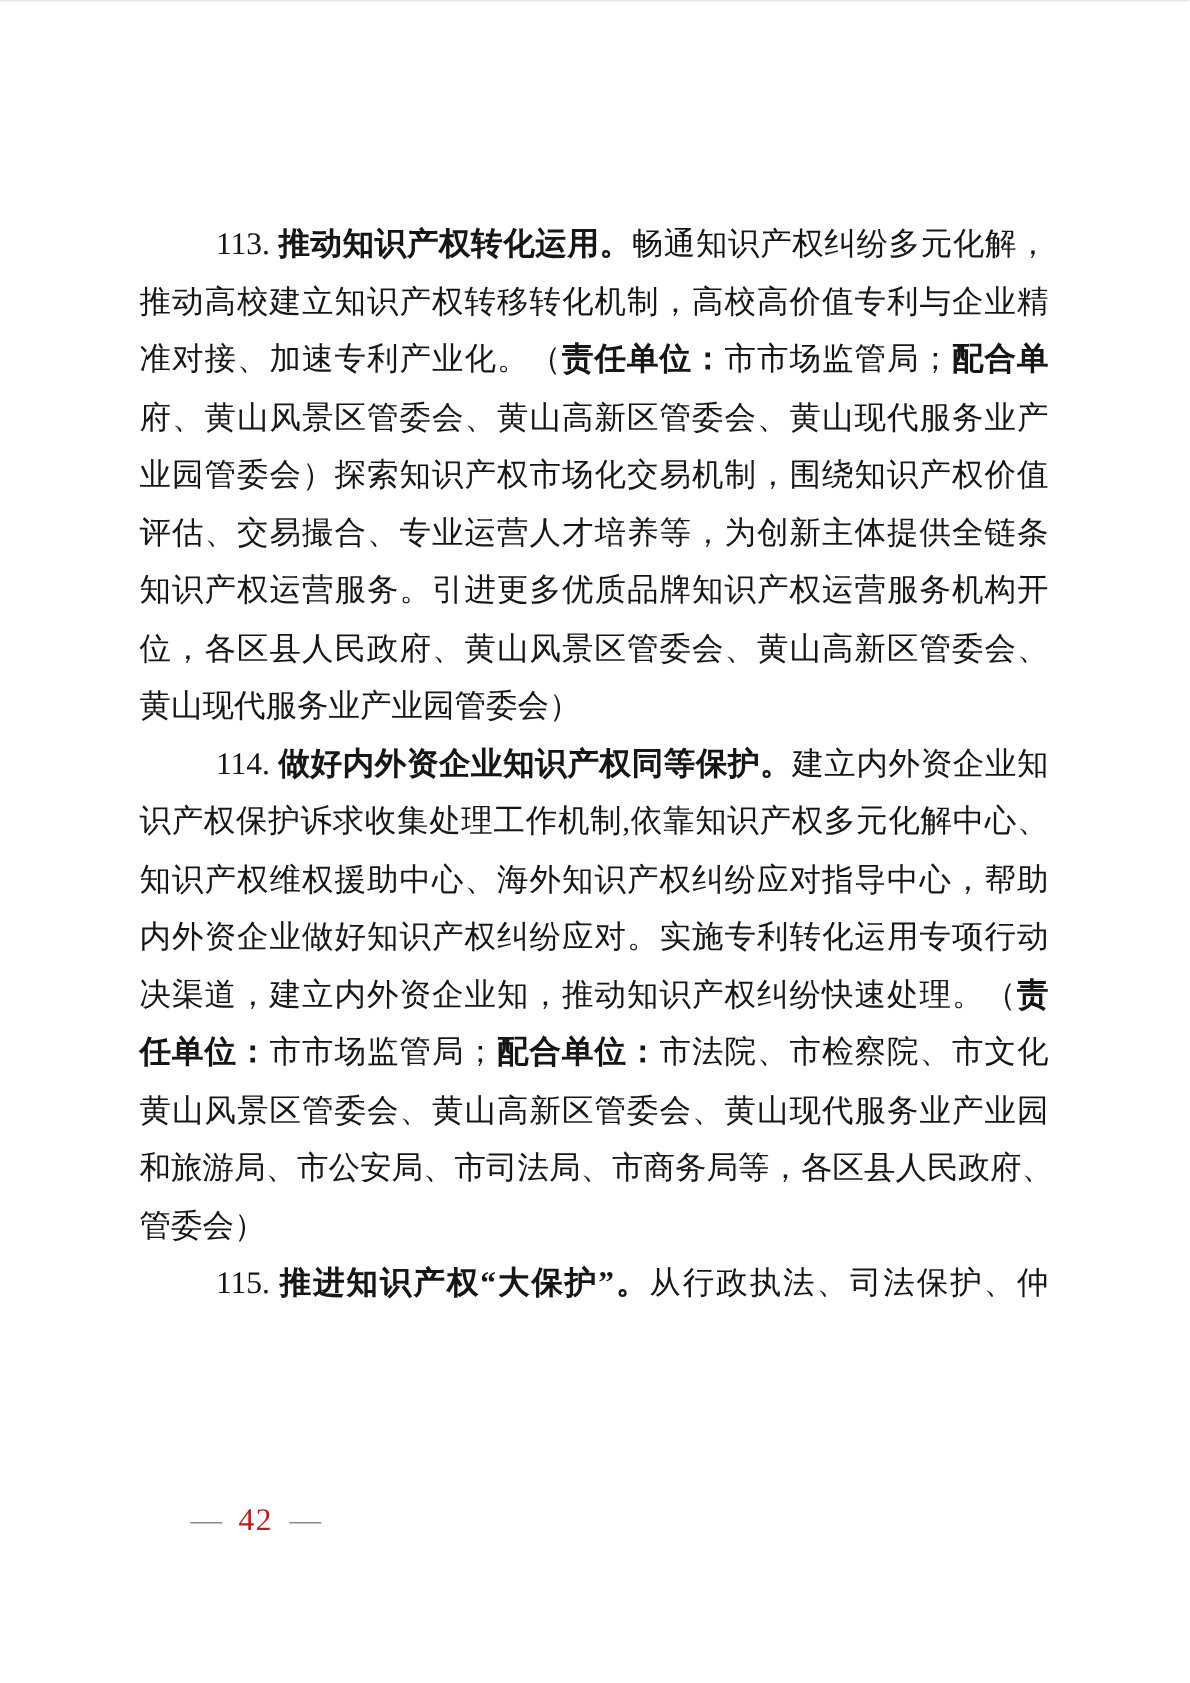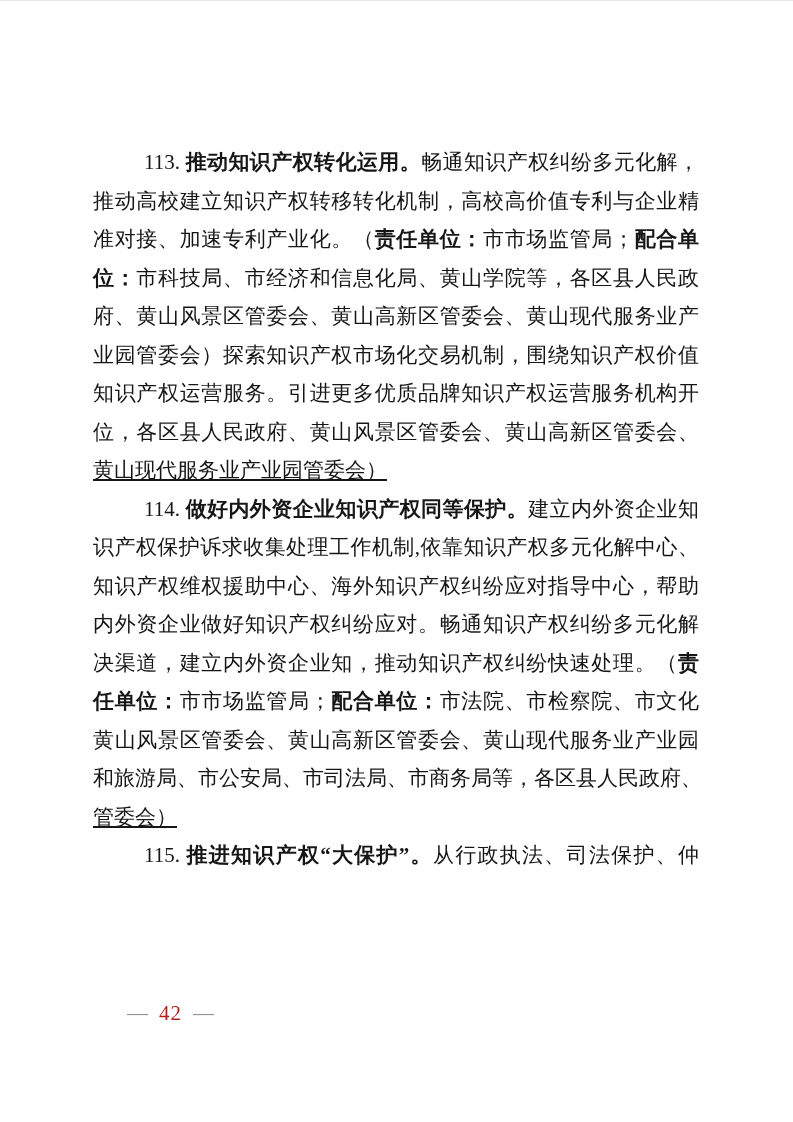--- a/index.html
+++ b/index.html
@@ -30,21 +30,20 @@
     height: 38.5px;
     line-height: 38.5px;
     text-align: justify;
     text-align-last: justify;
     white-space: nowrap;
     overflow: visible;
   }
   .line.last {
     text-align: left;
     text-align-last: left;
-    text-decoration: underline;
   }
   .line.indent { text-indent: 51px; }
   .b { font-weight: 700; margin-top: 16px; }
   .footer {
     position: absolute;
     left: 127px; top: 1001px;
     width: 87px;
     display: flex;
     justify-content: space-between;
     align-items: center;
@@ -57,32 +56,32 @@
 </head>
 <body>
 
 <div class="page">
   <div class="top-edge"></div>
   <div class="doc" id="doc">
       <div>
         <div class="line indent"><span>113. </span><span class="b">推动知识产权转化运用。</span><span>畅通知识产权纠纷多元化解，</span></div>
         <div class="line"><span>推动高校建立知识产权转移转化机制，高校高价值专利与企业精</span></div>
         <div class="line"><span>准对接、加速专利产业化。（</span><span class="b">责任单位：</span><span>市市场监管局；</span><span class="b">配合单</span></div>
-        <div class="line"><span class="b">位：</span><span>市科技局、市经济和信息化局、黄山学院等，各区县人民政</span></div>
         <div class="line"><span>府、黄山风景区管委会、黄山高新区管委会、黄山现代服务业产</span></div>
         <div class="line"><span>业园管委会）探索知识产权市场化交易机制，围绕知识产权价值</span></div>
+        <div class="line"><span>评估、交易撮合、专业运营人才培养等，为创新主体提供全链条</span></div>
         <div class="line"><span>知识产权运营服务。引进更多优质品牌知识产权运营服务机构开</span></div>
         <div class="line"><span>位，各区县人民政府、黄山风景区管委会、黄山高新区管委会、</span></div>
         <div class="line last"><span>黄山现代服务业产业园管委会）</span></div>
       </div>
       <div>
         <div class="line indent"><span>114. </span><span class="b">做好内外资企业知识产权同等保护。</span><span>建立内外资企业知</span></div>
         <div class="line"><span>识产权保护诉求收集处理工作机制,依靠知识产权多元化解中心、</span></div>
         <div class="line"><span>知识产权维权援助中心、海外知识产权纠纷应对指导中心，帮助</span></div>
-        <div class="line"><span>内外资企业做好知识产权纠纷应对。畅通知识产权纠纷多元化解</span></div>
+        <div class="line"><span>内外资企业做好知识产权纠纷应对。实施专利转化运用专项行动</span></div>
         <div class="line"><span>决渠道，建立内外资企业知，推动知识产权纠纷快速处理。（</span><span class="b">责</span></div>
         <div class="line"><span class="b">任单位：</span><span>市市场监管局；</span><span class="b">配合单位：</span><span>市法院、市检察院、市文化</span></div>
         <div class="line"><span>黄山风景区管委会、黄山高新区管委会、黄山现代服务业产业园</span></div>
         <div class="line"><span>和旅游局、市公安局、市司法局、市商务局等，各区县人民政府、</span></div>
         <div class="line last"><span>管委会）</span></div>
       </div>
       <div>
         <div class="line indent"><span>115. </span><span class="b">推进知识产权“大保护”。</span><span>从行政执法、司法保护、仲</span></div>
       </div>
     </div>

